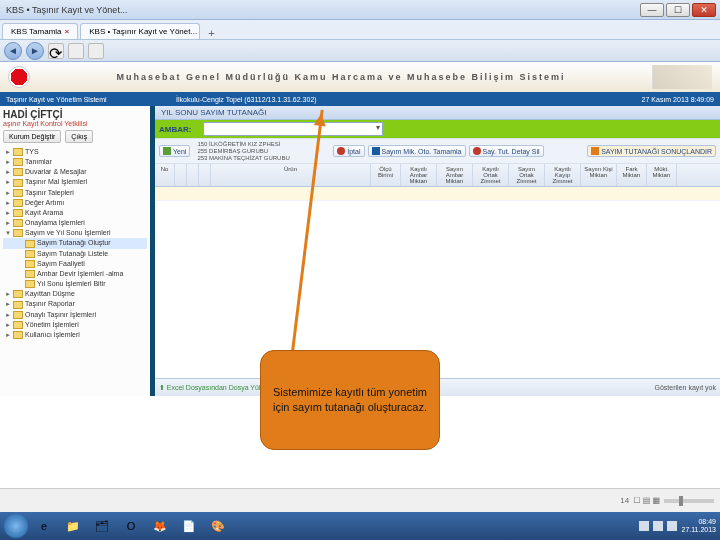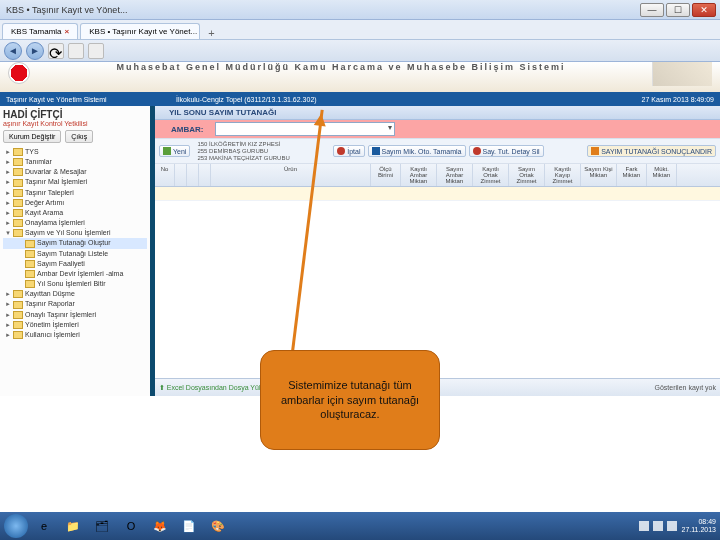--- a/index.html
+++ b/index.html
@@ -11,43 +11,43 @@
   .wbtn{width:24px;height:14px;background:linear-gradient(#f8f8f8,#ddd);border:1px solid #888;border-radius:2px;font-size:9px;line-height:12px;text-align:center}
   .wbtn.cl{background:linear-gradient(#e06950,#c0392b);color:#fff;border-color:#a03020}
   .tabs{height:20px;background:#e8eef7;display:flex;align-items:flex-end;border-bottom:1px solid #b0c4de;font-size:8px}
   .tab{padding:3px 8px;background:#f7faff;border:1px solid #b0c4de;border-bottom:none;border-radius:3px 3px 0 0;margin-left:2px;display:flex;align-items:center;gap:3px;max-width:120px;white-space:nowrap;overflow:hidden}
   .tab .x{color:#c0392b;font-weight:bold}
   .tab.add{background:none;border:none;font-size:11px;color:#666;padding:0 6px}
   .url{height:22px;background:linear-gradient(#e8eef7,#d5e0ef);display:flex;align-items:center;padding:0 4px;gap:4px;border-bottom:1px solid #9cb4d8}
   .navb{width:18px;height:18px;border-radius:50%;background:linear-gradient(#bcd4f0,#8fb4e0);border:1px solid #6a8fc4;font-size:10px;text-align:center;line-height:16px;color:#2a4a7a}
   .urlbox{flex:1;height:16px;background:#fff;border:1px solid #8fa8c8;border-radius:2px;font-size:8px;padding:0 4px;display:flex;align-items:center;color:#555}
   .urlico{width:16px;height:16px;background:#eee;border:1px solid #bbb;border-radius:2px}
-  .banner{height:30px;background:linear-gradient(#fff,#f0e8d8);display:flex;align-items:flex-start;padding:0 8px;position:relative;overflow:hidden}
+  .banner{height:30px;background:linear-gradient(#fff,#f0e8d8);display:flex;align-items:center;padding:0 8px;position:relative;overflow:hidden}
   .flag{width:22px;height:22px;border-radius:50%;background:radial-gradient(circle at 50% 50%,#e30a17 0 60%,#fff 60%);border:1px solid #ccc}
   .btxt{flex:1;text-align:center;font-size:9px;letter-spacing:2px;color:#555;font-weight:bold}
   .bimg{width:60px;height:24px;background:linear-gradient(45deg,#d8d0c0,#f0e8d8);border-left:1px solid #ddd}
   .blue{height:14px;background:#1a5a9e;color:#fff;font-size:7px;display:flex;align-items:center;padding:0 6px}
   .blue .b1{flex:0 0 170px}
   .blue .b2{flex:1;text-align:left}
   .blue .b3{text-align:right}
   .app{display:flex;height:290px;background:#fff;font-size:8px}
   .side{width:155px;border-right:5px solid #0c4a6e;padding:3px;background:#fcfcfc;overflow:hidden}
   .user{font-size:10px;font-weight:bold;color:#333}
   .red{color:#c0392b;font-size:7px}
   .sbtns{display:flex;gap:4px;margin:3px 0}
   .sbtn{padding:2px 5px;background:linear-gradient(#f8f8f8,#e8e8e8);border:1px solid #bbb;border-radius:2px;font-size:7px}
   .tree{font-size:7px;margin-top:4px;color:#333}
   .tn{padding:1px 0;white-space:nowrap}
   .tn .tic{display:inline-block;width:10px;text-align:center;color:#666}
   .tn .fic{display:inline-block;width:10px;height:8px;background:#f7d774;border:1px solid #c8a030;vertical-align:middle;margin-right:2px}
   .tn.sel{background:#d8e8ff}
   .tn.c1{padding-left:12px}
   .main{flex:1;display:flex;flex-direction:column}
-  .mhdr{background:linear-gradient(#dfe8f6,#c8d8ee);padding:2px 14px;font-size:8px;font-weight:bold;color:#2a4a7a;border-bottom:1px solid #a8c0e0}
-  .mrow{display:flex;align-items:center;padding:2px 16px;gap:4px;font-size:8px;background:#fca5a5;border-bottom:1px solid #d8e0ec}
+  .mhdr{background:linear-gradient(#dfe8f6,#c8d8ee);padding:2px 6px;font-size:8px;font-weight:normal;color:#2a4a7a;border-bottom:1px solid #a8c0e0}
+  .mrow{display:flex;align-items:center;padding:2px 4px;gap:4px;font-size:8px;background:#84cc16;border-bottom:1px solid #d8e0ec}
   .mlab{font-weight:bold;color:#2a4a7a;width:40px}
   .mdd{flex:0 0 180px;height:14px;background:#fff;border:1px solid #8fa8c8;position:relative}
   .mdd:after{content:"▾";position:absolute;right:2px;top:0;font-size:8px;color:#555}
   .tbar{display:flex;align-items:center;padding:2px 4px;gap:3px;background:#eef3fa;border-bottom:1px solid #d8e0ec;font-size:7px;flex-wrap:nowrap;overflow:hidden}
   .tb{display:flex;align-items:center;gap:2px;padding:1px 3px;background:linear-gradient(#fff,#e8eef7);border:1px solid #b0c4de;border-radius:2px;color:#2a4a7a;white-space:nowrap}
   .tb .ico{width:8px;height:8px;display:inline-block}
   .ico.pl{background:#5a9e3a}
   .ico.rd{background:#c0392b;border-radius:50%}
   .ico.bl{background:#1a5a9e}
   .ico.or{background:#e07d1a}
@@ -215,23 +215,30 @@
         <span class="pgb">▶</span>
         <span class="pgb">⏭</span>
         <span class="pgb">⟳</span>
         <span class="r">Gösterilen kayıt yok</span>
       </div>
     </div>
   </div>
 
   <div class="arrow"></div>
   <div class="callout">
-    <span>Sistemimize tutanağı tüm ambarlar için sayım tutanağı oluşturacaz.</span>
-  </div>
-
+    <span>Sistemimize kayıtlı tüm yonetim için sayım tutanağı oluşturacaz.</span>
+  </div>
+
+  <div class="slidebar">
+    <span class="r">
+      <span>14</span>
+      <span>☐ ▤ ▦</span>
+      <span class="zoom"></span>
+    </span>
+  </div>
 
   <div class="taskbar">
     <div class="tbi start"></div>
     <div class="tbi">e</div>
     <div class="tbi">📁</div>
     <div class="tbi">🗂</div>
     <div class="tbi">O</div>
     <div class="tbi">🦊</div>
     <div class="tbi">📄</div>
     <div class="tbi">🎨</div>

